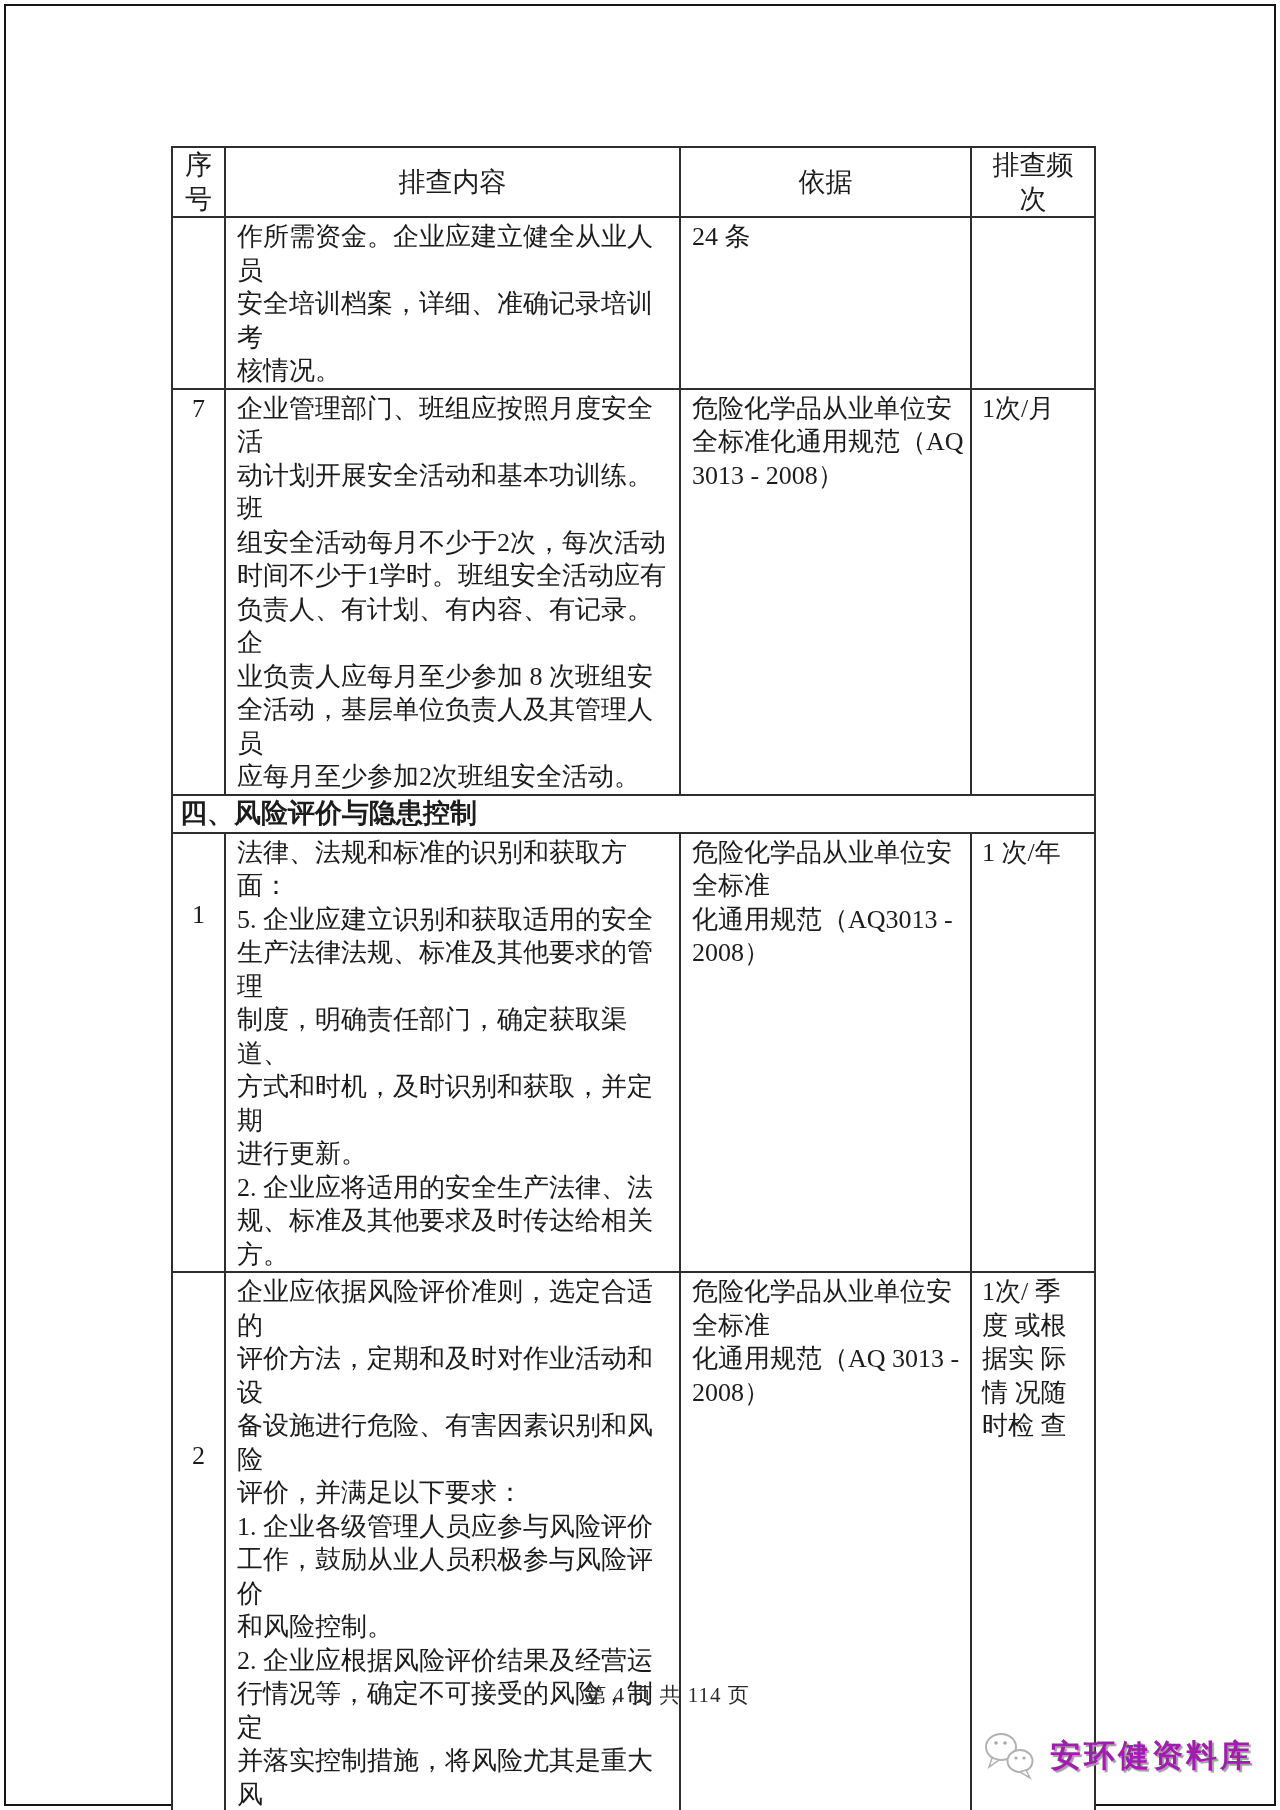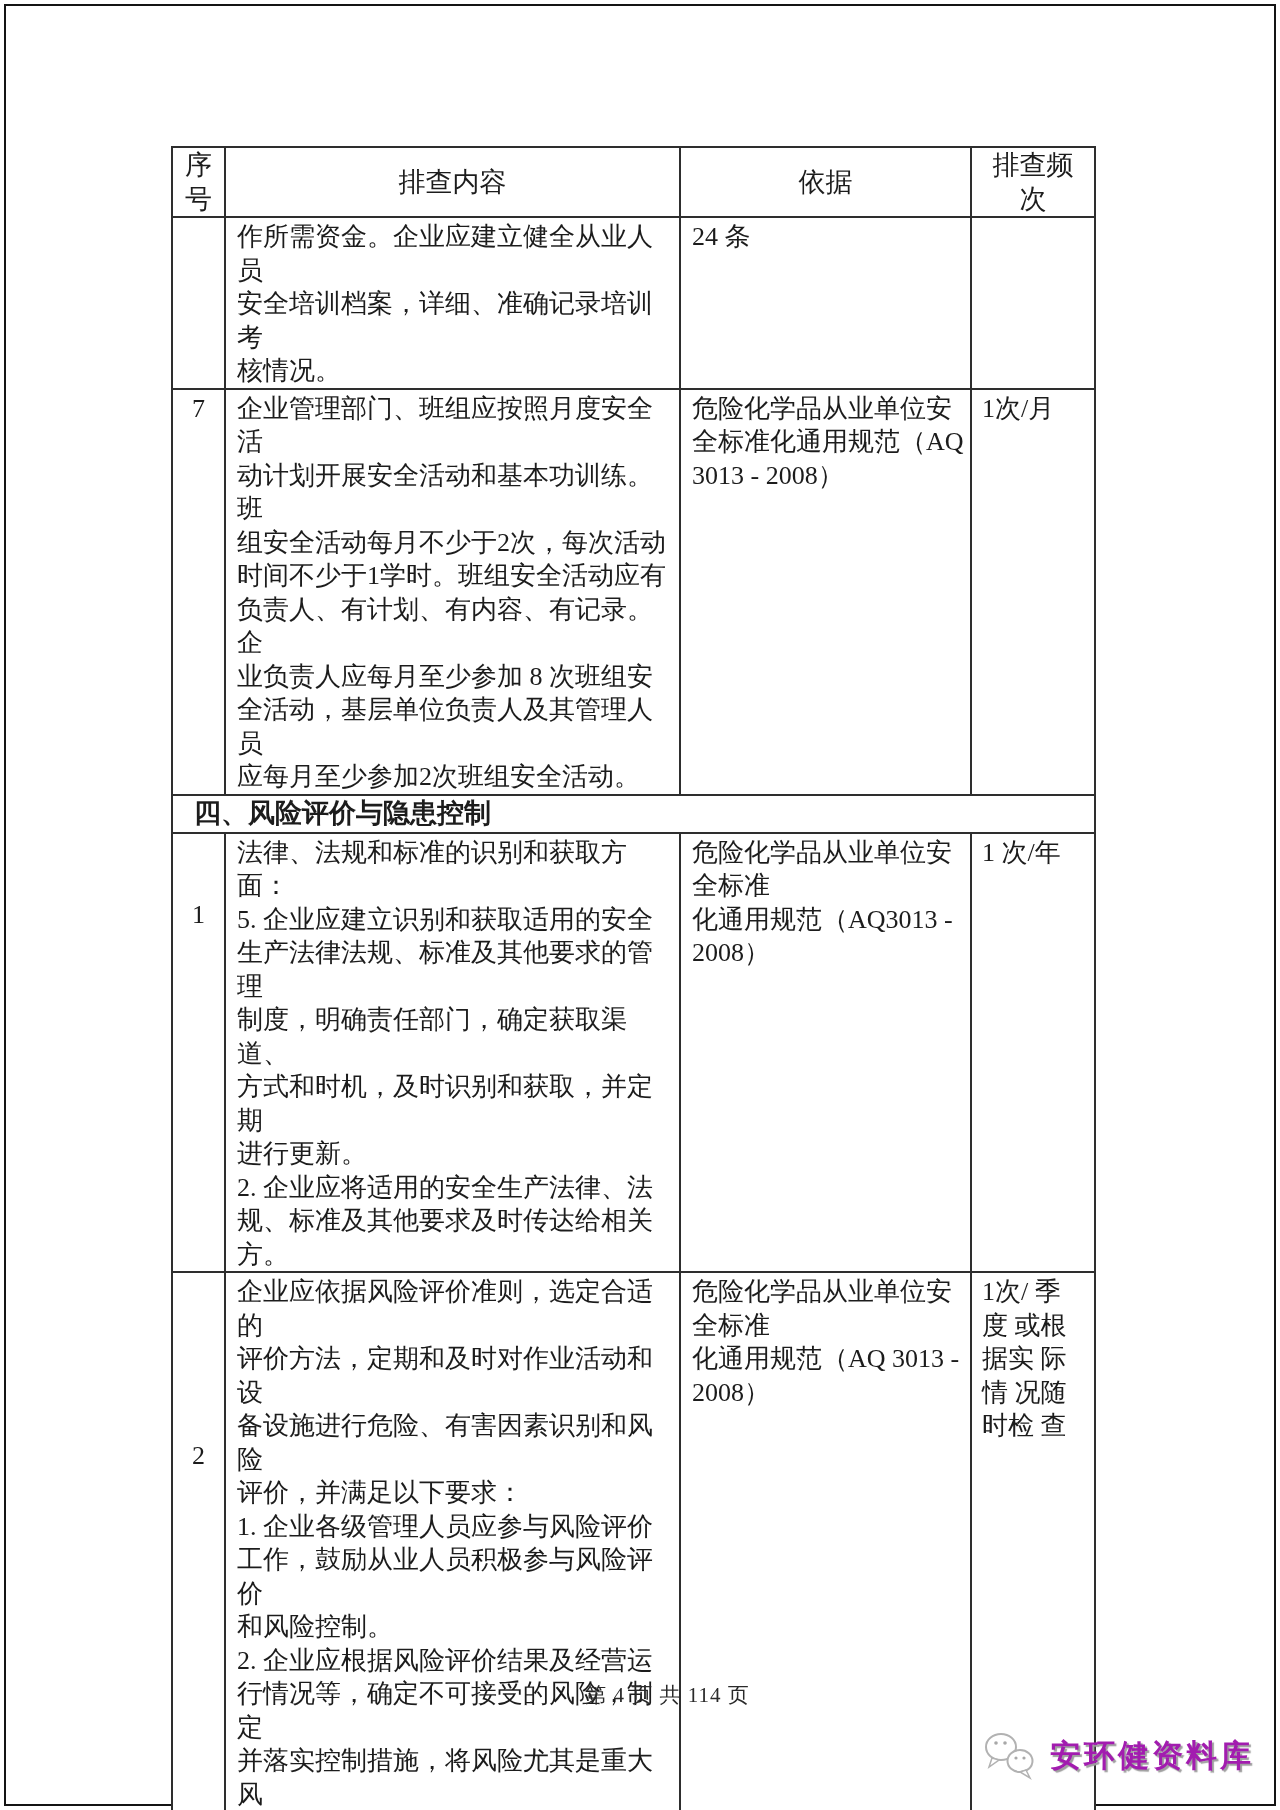--- a/index.html
+++ b/index.html
@@ -37,21 +37,21 @@
   td.num.off-two{padding-top:166px;}
   td.cnt,td.bas,td.frq{
     vertical-align:top;white-space:pre-line;
     font-size:26px;line-height:33.5px;
     padding:2px 6px 0 11px;
     margin-left:12px;
   }
   td.frq{padding-left:10px;}
   td.section-cell{
     font-weight:bold;font-size:27px;line-height:33px;
-    vertical-align:middle;padding:1px 4px 1px 21px;
+    vertical-align:middle;padding:1px 4px 1px 7px;
     white-space:nowrap;
     margin-left:31px;
   }
   .footer{
     position:absolute;left:171px;top:1681px;width:923px;
     text-align:center;font-size:21px;letter-spacing:1px;color:#2a2a2a;margin-left:35px;
   }
   .watermark{
     position:absolute;right:26px;top:1730px;
     display:flex;align-items:center;gap:8px;

